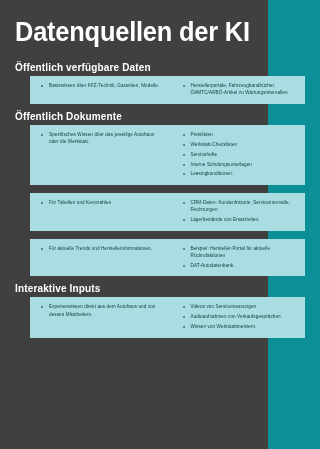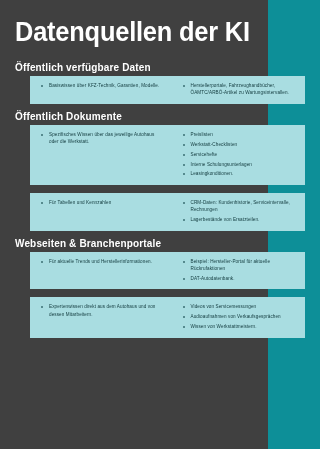--- a/index.html
+++ b/index.html
@@ -153,36 +153,36 @@
           </div>
           <div class="col right">
             <ul class="bullets">
               <li>CRM-Daten: Kundenhistorie, Serviceintervalle, Rechnungen</li>
               <li>Lagerbestände von Ersatzteilen.</li>
             </ul>
           </div>
         </div>
       </div>
       <div class="section">
-        <div class="section-heading">Webseiten &amp; Branchenportale</div>
         <div class="card">
           <div class="col left">
             <ul class="bullets">
               <li>Für aktuelle Trends und Herstellerinformationen.</li>
             </ul>
           </div>
           <div class="col right">
             <ul class="bullets">
               <li>Beispiel: Hersteller-Portal für aktuelle Rückrufaktionen</li>
               <li>DAT-Autodatenbank.</li>
             </ul>
           </div>
         </div>
       </div>
       <div class="section">
+        <div class="section-heading">Interaktive Inputs</div>
         <div class="card">
           <div class="col left">
             <ul class="bullets">
               <li>Expertenwissen direkt aus dem Autohaus und von dessen Mitarbeitern.</li>
             </ul>
           </div>
           <div class="col right">
             <ul class="bullets">
               <li>Videos von Servicemessungen</li>
               <li>Audioaufnahmen von Verkaufsgesprächen</li>

